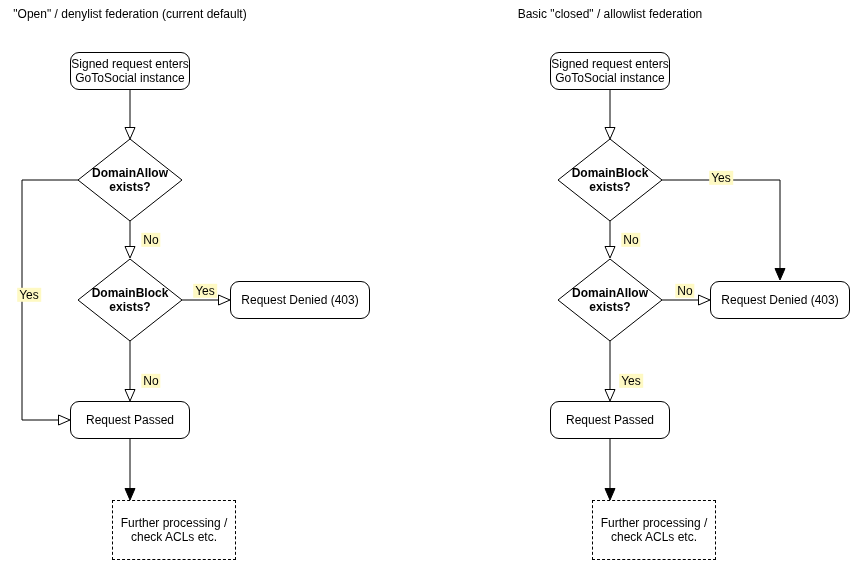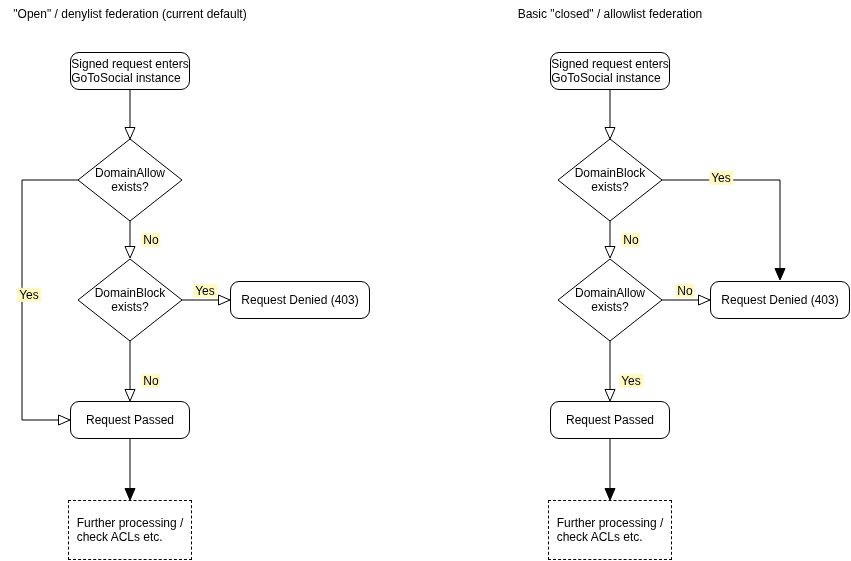--- a/index.html
+++ b/index.html
@@ -22,32 +22,33 @@
     white-space: nowrap;
   }
   .node {
     position: absolute;
     box-sizing: border-box;
     border: 1px solid #000000;
     background: #ffffff;
     display: flex;
     align-items: center;
     justify-content: center;
-    text-align: left;
+    text-align: center;
     white-space: pre-line;
     line-height: 1.2;
   }
   .rounded { border-radius: 9px; }
-  .dashed { border-style: dashed; }
+  .dashed { border-style: dashed; margin-left: 44px; }
   .float-label {
     position: absolute;
     transform: translate(-50%, -50%);
     text-align: center;
     white-space: pre-line;
     line-height: 1.2;
+    font-weight: bold;
   }
   .edge-label {
     position: absolute;
     transform: translate(-50%, -50%);
     background: #fef9c3;
     padding: 0 2px;
     line-height: 1.2;
   }
 </style>
 </head>

